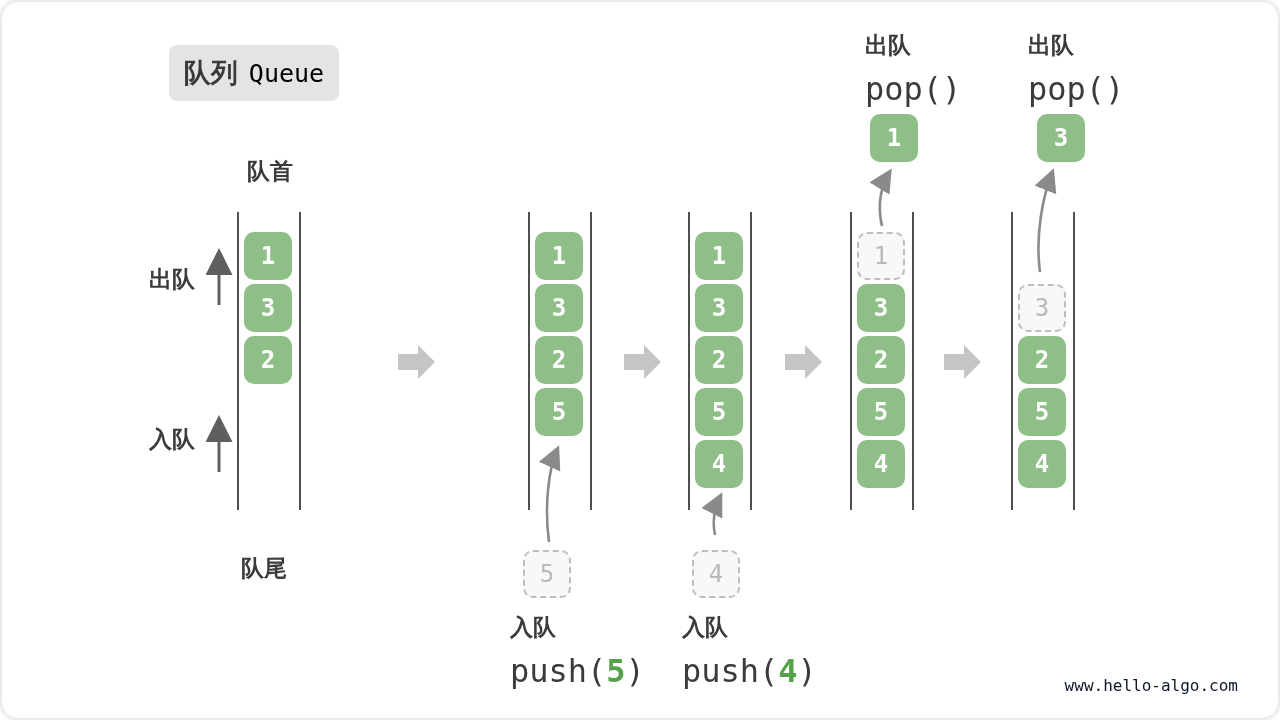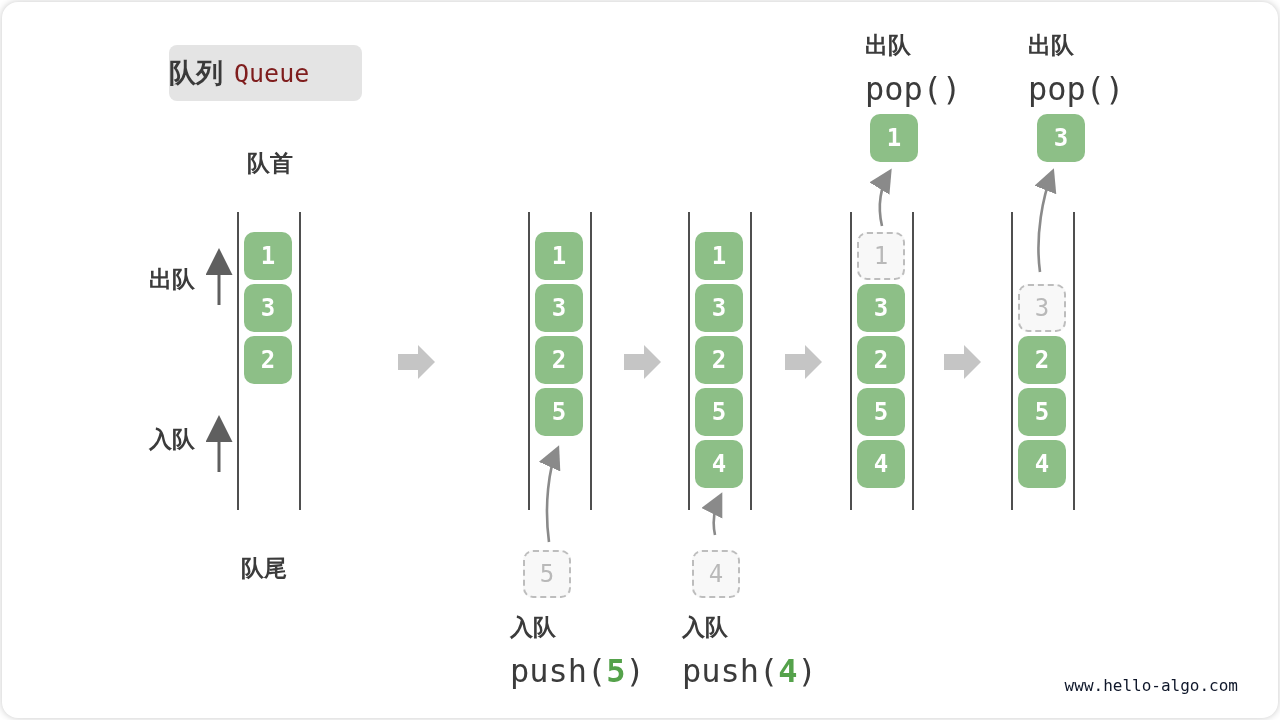--- a/index.html
+++ b/index.html
@@ -2,24 +2,24 @@
 <html><head>
 <meta charset="utf-8">
 <style>
   html,body{margin:0;padding:0;width:1280px;height:720px;background:#ffffff;overflow:hidden;}
   #canvas{position:absolute;left:0;top:0;width:1280px;height:720px;
           font-family:"Liberation Sans",sans-serif;}
   .card{position:absolute;left:2px;top:2px;right:2px;bottom:2px;background:#ffffff;
         border-radius:16px;box-shadow:0 0 7px rgba(0,0,0,0.22);}
 
   
-  .badge{position:absolute;left:169px;top:45px;width:193px;height:56px;background:#e4e4e4;
-         border-radius:8px;display:flex;align-items:center;gap:11px;}
+  .badge{position:absolute;left:169px;top:45px;width:170px;height:56px;background:#e4e4e4;
+         border-radius:8px;display:flex;align-items:center;justify-content:center;gap:11px;}
   .badge .zh{font-size:27px;font-weight:700;color:#3a3a3a;}
-  .badge .en{font-family:"DejaVu Sans Mono",monospace;font-size:25px;color:#7f1d1d;}
+  .badge .en{font-family:"DejaVu Sans Mono",monospace;font-size:25px;color:#000000;}
 
   
   .zh-lbl{position:absolute;font-size:23px;font-weight:700;color:#3b3b3b;text-align:center;width:92px;}
 
   
   .wall{position:absolute;top:212px;height:298px;width:2px;background:#4f4f4f;}
 
   
   .qbox{position:absolute;width:48px;height:48px;border-radius:10px;background:#8dbf87;
         color:#ffffff;font-family:"DejaVu Sans Mono",monospace;font-size:24px;font-weight:700;
@@ -42,21 +42,21 @@
 <body>
 
 <div id="canvas">
   <div class="card"></div>
 
   <div class="badge">
     <span class="zh">队列</span>
     <span class="en">Queue</span>
   </div>
 
-  <div class="zh-lbl" style="left:224px;top:148px;">队首</div>
+  <div class="zh-lbl" style="left:224px;top:156px;">队首</div>
   <div class="zh-lbl" style="left:218px;top:553px;">队尾</div>
   <div class="zh-lbl" style="left:126px;top:264px;">出队</div>
   <div class="zh-lbl" style="left:126px;top:424px;">入队</div>
 
   <div class="wall" style="left:237px;"></div>
   <div class="wall" style="left:299px;"></div>
   <div class="wall" style="left:528px;"></div>
   <div class="wall" style="left:590px;"></div>
   <div class="wall" style="left:688px;"></div>
   <div class="wall" style="left:750px;"></div>

